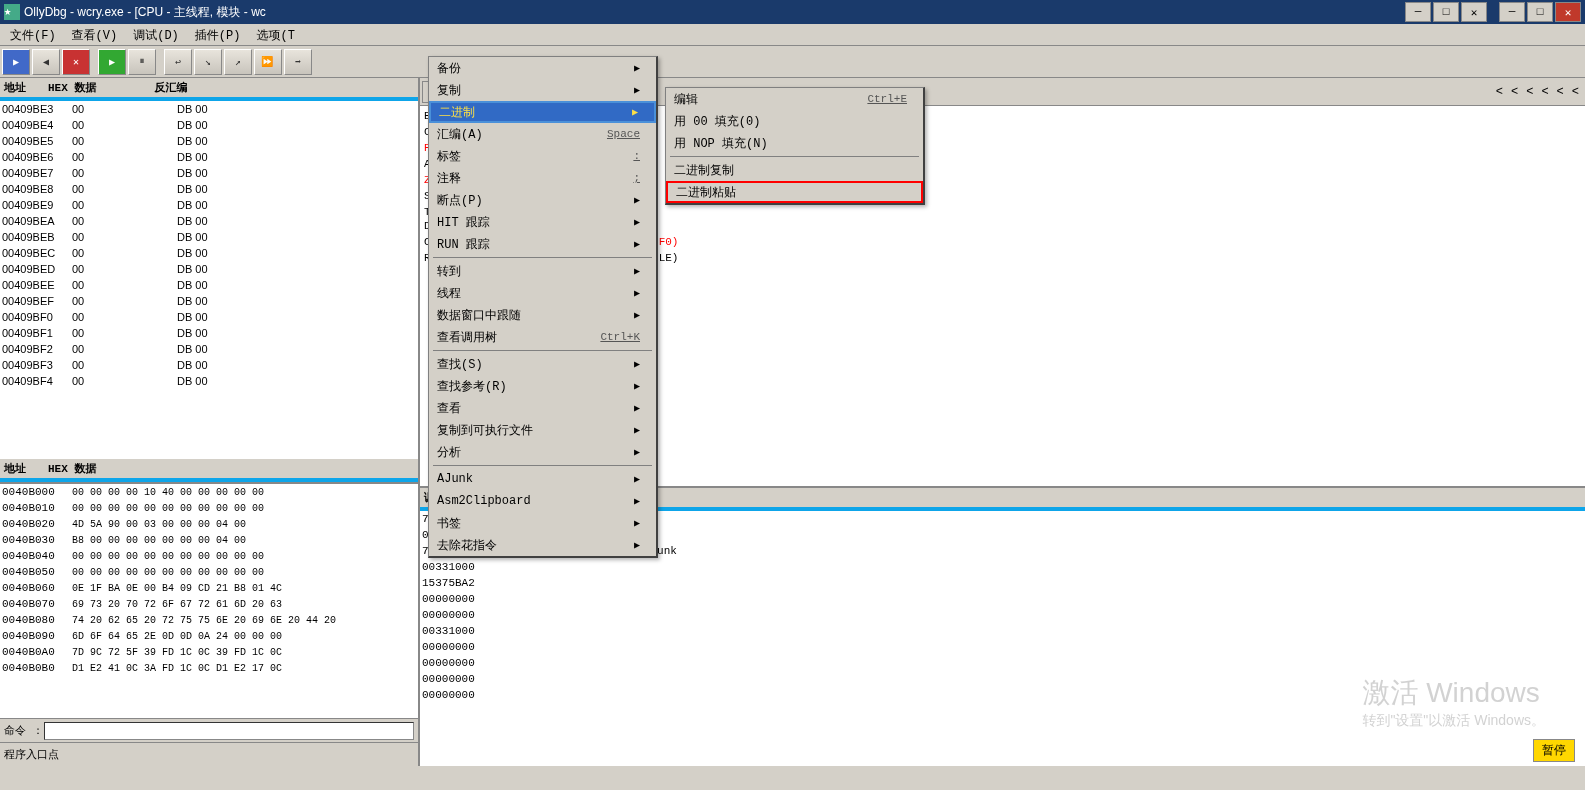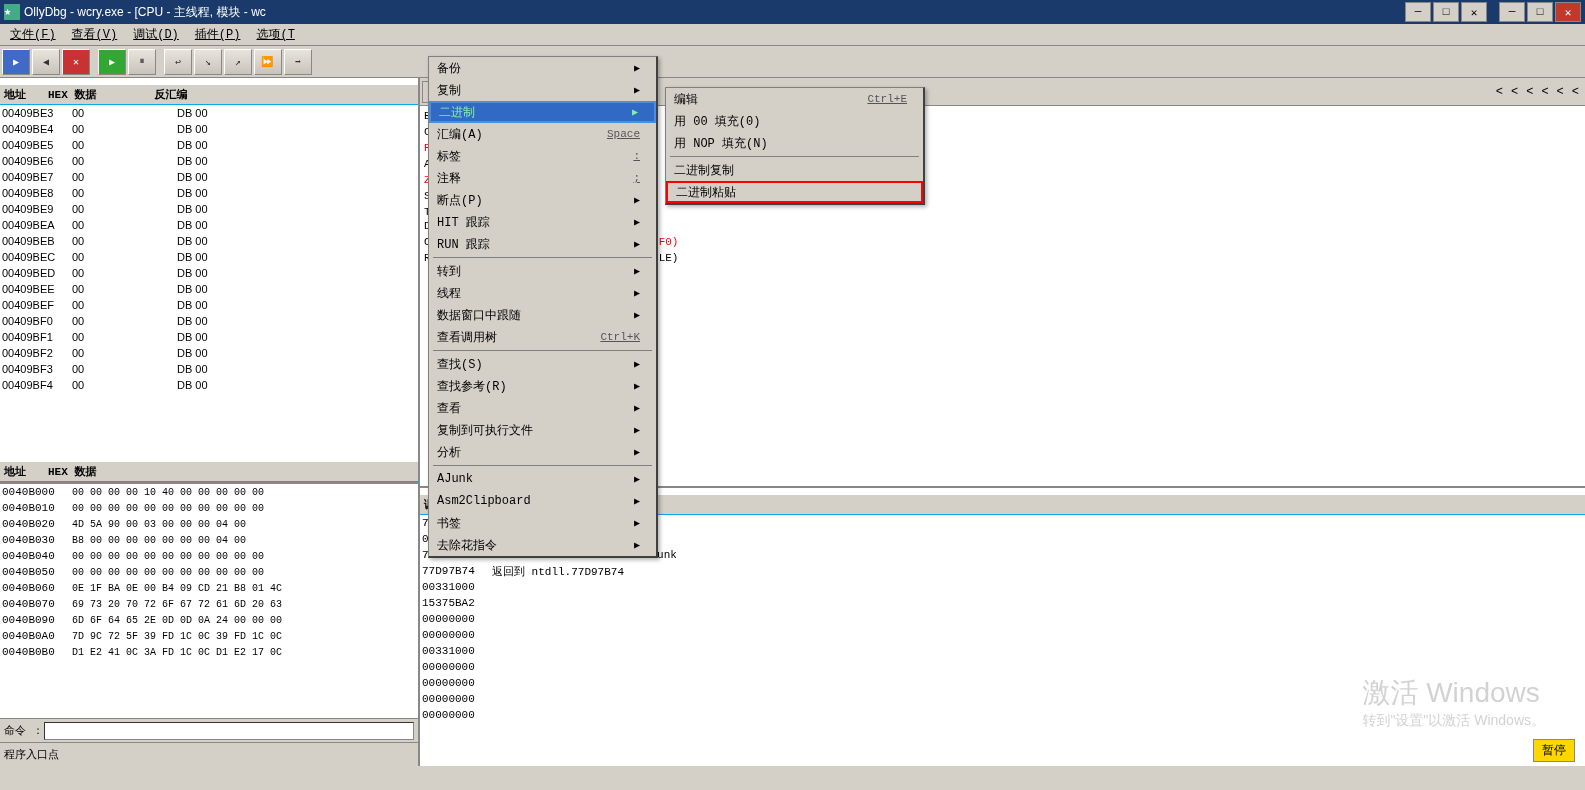--- a/index.html
+++ b/index.html
@@ -51,24 +51,23 @@
       cursor: pointer;
       color: black;
     }
     .title-btn.close { background: #c0392b; color: white; }
 
     
     .menu-bar {
       background: #d4d0c8;
       height: 22px;
       display: flex;
-      align-items: center;
+      align-items: flex-start;
       border-bottom: 1px solid #888;
-      padding: 8px 2px;
-      text-decoration: underline;
+      padding: 1px 2px;
     }
     .menu-item {
       padding: 2px 8px;
       font-size: 12px;
       cursor: pointer;
       white-space: nowrap;
     }
 
     
     .toolbar {
@@ -121,24 +120,23 @@
       width: 420px;
       background: #fff;
       border-right: 2px solid #888;
       display: flex;
       flex-direction: column;
     }
     .panel-header {
       background: #d4d0c8;
       padding: 2px 4px;
       font-size: 11px;
-      border-bottom: 1px solid #0ea5e9;
+      border-bottom: 4px solid #0ea5e9;
       display: flex;
       gap: 8px;
-      margin-top: 7px;
     }
     .panel-col-header {
       font-weight: bold;
       font-size: 11px;
     }
 
     
     .disasm-table {
       flex: 1;
       overflow: hidden;
@@ -230,21 +228,21 @@
       align-items: center;
       padding: 3px 16px 3px 8px;
       font-size: 12px;
       cursor: pointer;
       position: relative;
       white-space: nowrap;
       height: 22px;
     }
     .menu-entry.highlighted {
       background: #316ac5;
-      color: #86efac;
+      color: #fde047;
     }
     .menu-entry .shortcut {
       margin-left: auto;
       padding-left: 20px;
       color: #555;
       font-size: 11px;
       text-decoration: underline;
     }
     .menu-entry .arrow {
       margin-left: auto;
@@ -543,20 +541,24 @@
         </div>
       <div class="disasm-row">
           <span class="col-addr">0040B060</span>
           <span style="flex:1;font-size:10px">0E 1F BA 0E 00 B4 09 CD 21 B8 01 4C</span>
         </div>
       <div class="disasm-row">
           <span class="col-addr">0040B070</span>
           <span style="flex:1;font-size:10px">69 73 20 70 72 6F 67 72 61 6D 20 63</span>
         </div>
       <div class="disasm-row">
+          <span class="col-addr">0040B080</span>
+          <span style="flex:1;font-size:10px">74 20 62 65 20 72 75 75 6E 20 69 6E 20 44 20</span>
+        </div>
+      <div class="disasm-row">
           <span class="col-addr">0040B090</span>
           <span style="flex:1;font-size:10px">6D 6F 64 65 2E 0D 0D 0A 24 00 00 00</span>
         </div>
       <div class="disasm-row">
           <span class="col-addr">0040B0A0</span>
           <span style="flex:1;font-size:10px">7D 9C 72 5F 39 FD 1C 0C 39 FD 1C 0C</span>
         </div>
       <div class="disasm-row">
           <span class="col-addr">0040B0B0</span>
           <span style="flex:1;font-size:10px">D1 E2 41 0C 3A FD 1C 0C D1 E2 17 0C</span>
@@ -647,24 +649,20 @@
         </div>
       <div class="disasm-row">
           <span style="width:70px">00331000</span>
           <span></span>
         </div>
       <div class="disasm-row">
           <span style="width:70px">77A26340</span>
           <span>KERNEL32.BaseThreadInitThunk</span>
         </div>
       <div class="disasm-row">
-          <span style="width:70px">77D97B74</span>
-          <span>返回到 ntdll.77D97B74</span>
-        </div>
-      <div class="disasm-row">
           <span style="width:70px">00331000</span>
           <span></span>
         </div>
       <div class="disasm-row">
           <span style="width:70px">15375BA2</span>
           <span></span>
         </div>
       <div class="disasm-row">
           <span style="width:70px">00000000</span>
           <span></span>

